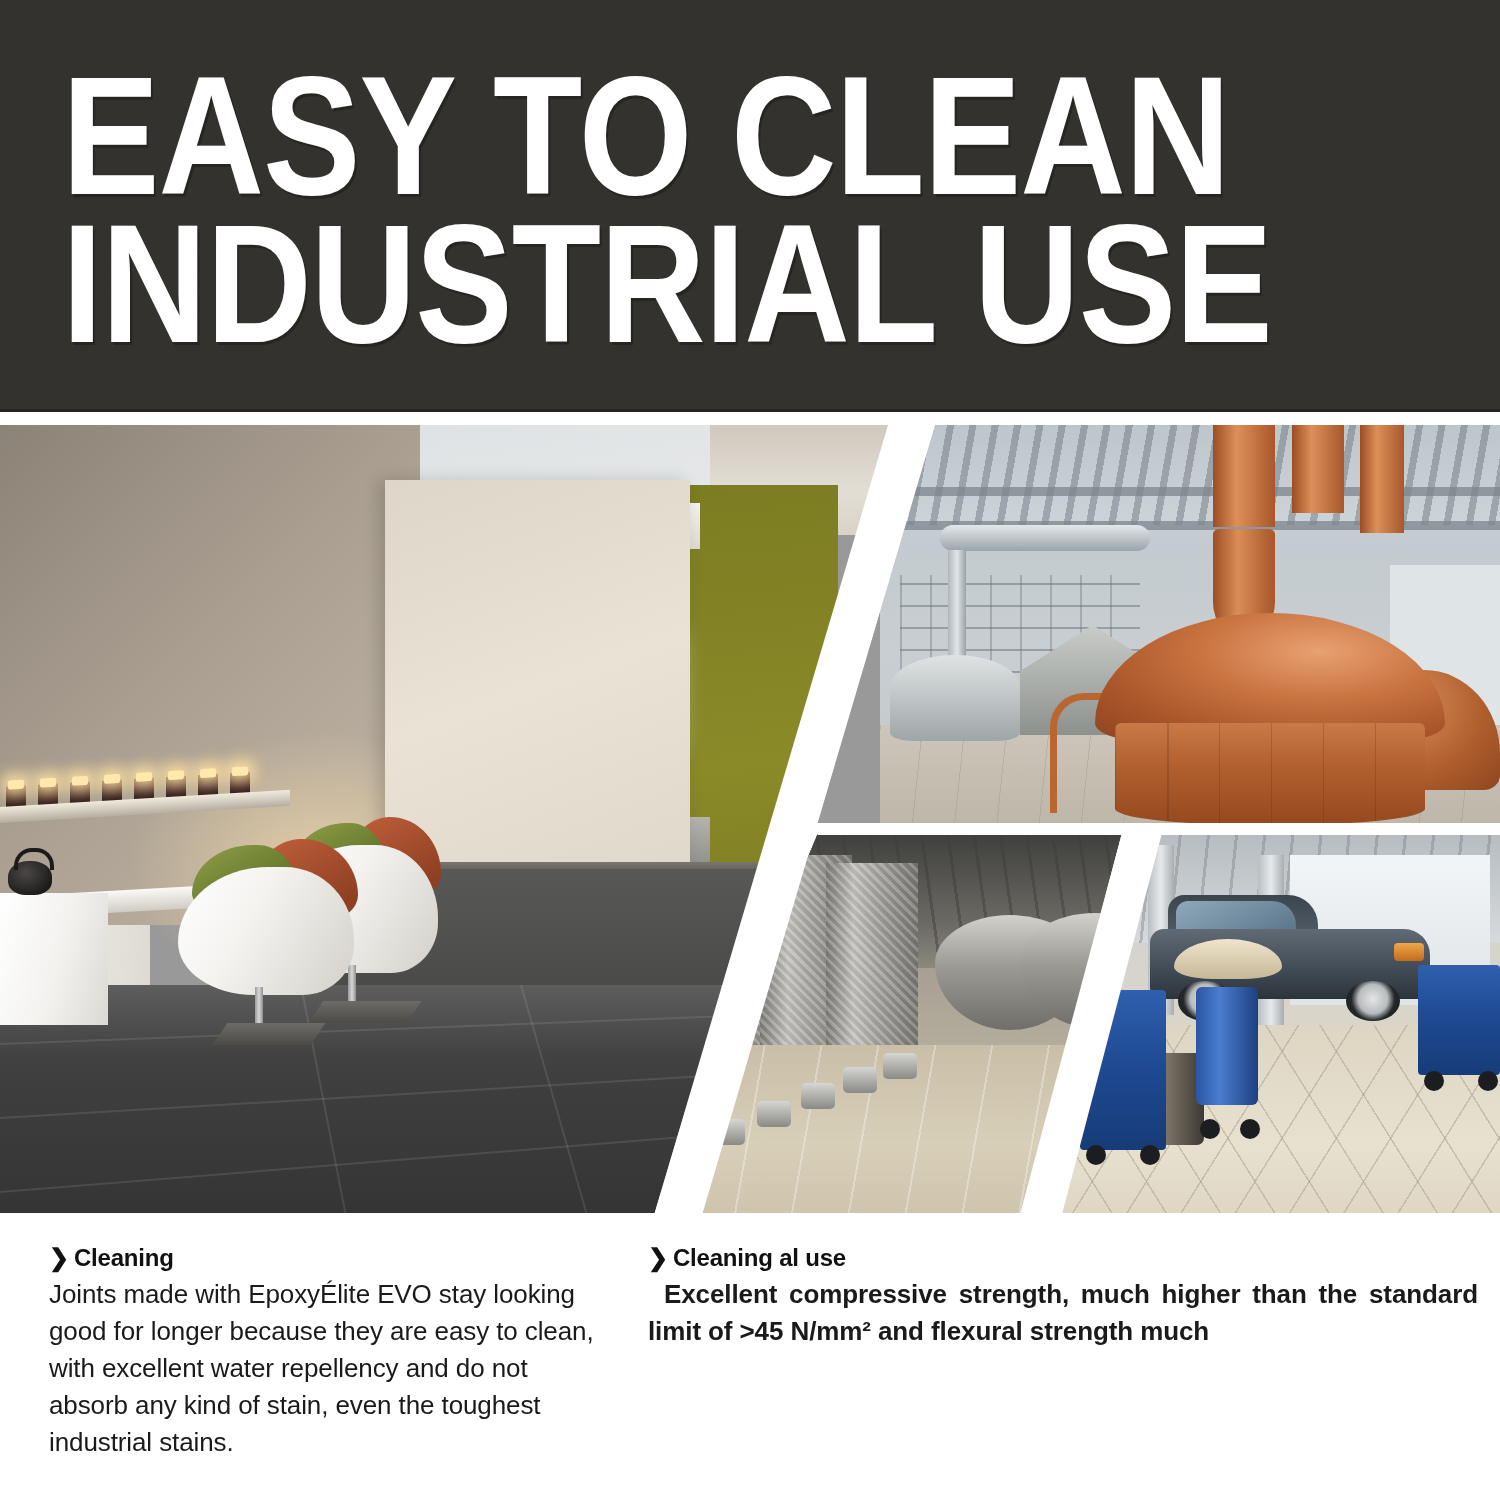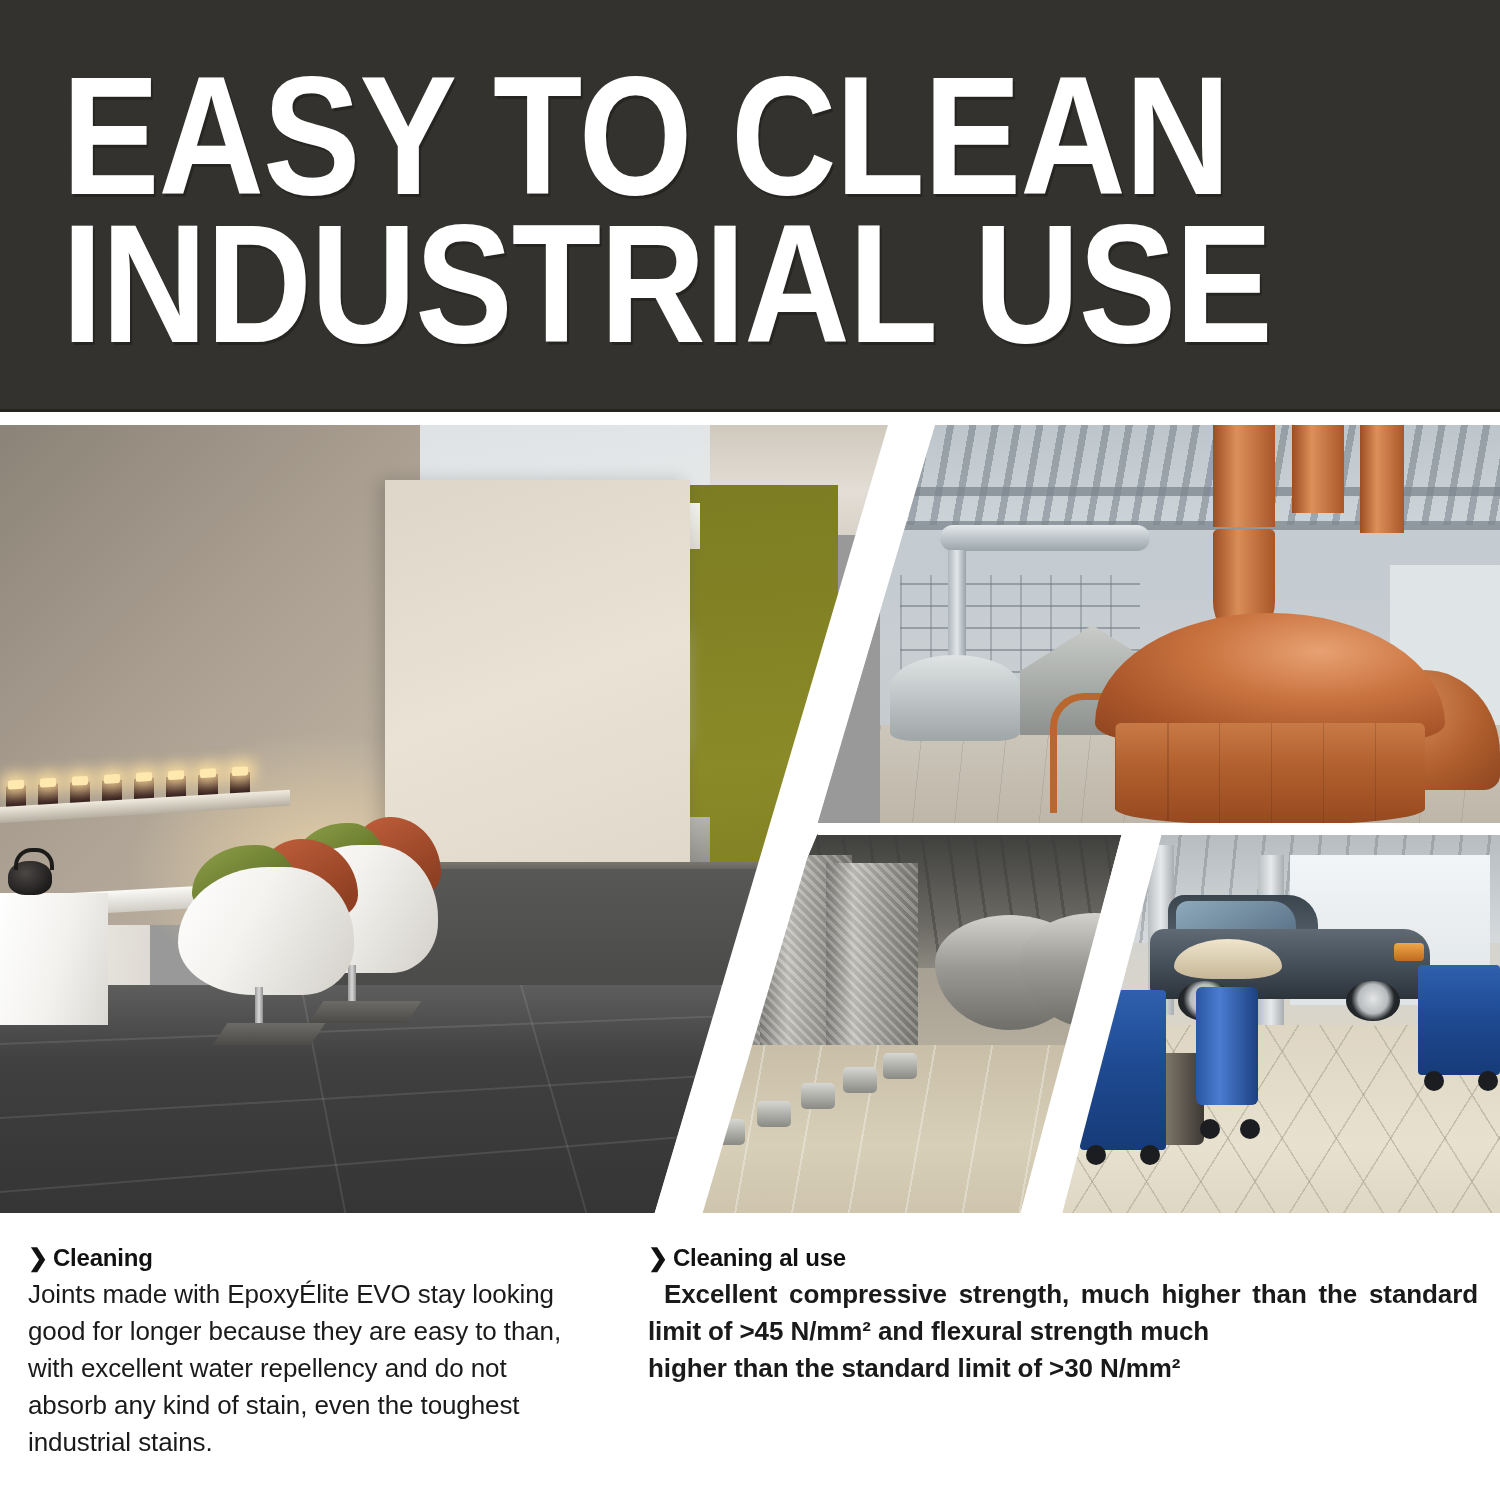--- a/index.html
+++ b/index.html
@@ -446,21 +446,21 @@
   .white-slash-poly {
     position:absolute; left:0; top:0; width:1500px; height:797px;
   }
 
   
   .textzone {
     position:absolute; left:0; top:1222px; width:1500px; height:278px;
     background:#ffffff;
   }
   .col { position:absolute; top:22px; }
-  #col-left  { left:28px; width:555px; }
+  #col-left  { left:49px; width:555px; }
   #col-right { left:648px; width:830px; }
   .sec-head {
     font-size:24px; font-weight:700; color:#111; letter-spacing:-0.2px;
     margin-bottom:4px; white-space:nowrap;
   }
   .sec-head .chev { font-weight:700; margin-right:5px; display:inline-block; }
   .sec-body {
     font-size:26px; line-height:37px; color:#1a1a1a;
     letter-spacing:-0.1px;
   }
@@ -647,27 +647,26 @@
       <polygon points="0,788 1500,788 1500,797 0,797" fill="#ffffff"></polygon>
     </svg>
   </div>
 
   <div class="textzone">
 
     <div class="col" id="col-left">
       <div class="sec-head">
         <span class="chev">❯</span><span>Cleaning</span>
       </div>
-      <div class="sec-body">Joints made with EpoxyÉlite EVO stay looking good for longer because they are easy to than, with excellent water repellency and do not absorb any kind of stain, even the toughest industrial stains.</div>
+      <div class="sec-body">Joints made with EpoxyÉlite EVO stay looking good for longer because they are easy to clean, with excellent water repellency and do not absorb any kind of stain, even the toughest industrial stains.</div>
     </div>
 
     <div class="col" id="col-right">
       <div class="sec-head">
         <span class="chev">❯</span><span>Cleaning al use</span>
       </div>
       <div class="sec-body">
         <span>Excellent compressive strength, much higher than the standard limit of &gt;45 N/mm² and flexural strength much</span>
-        <span class="lastline">higher than the standard limit of  &gt;30 N/mm²</span>
       </div>
     </div>
 
   </div>
 </div>
 
 </body></html>

